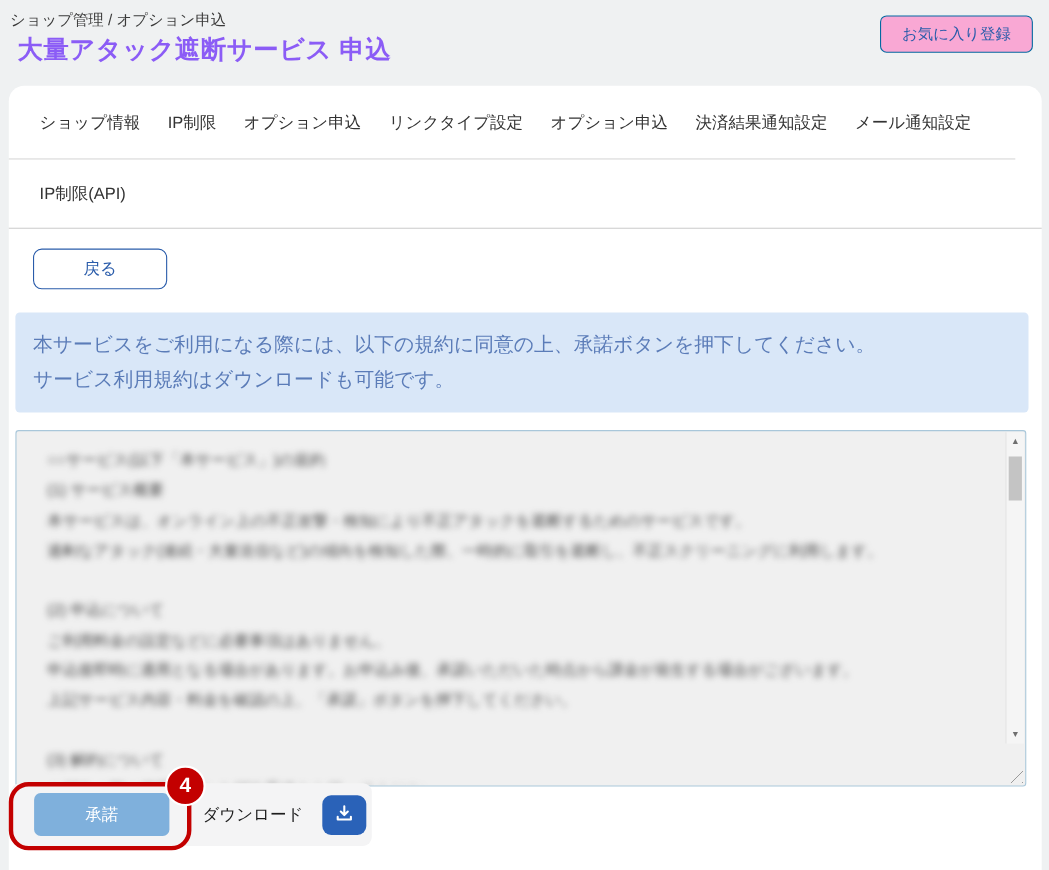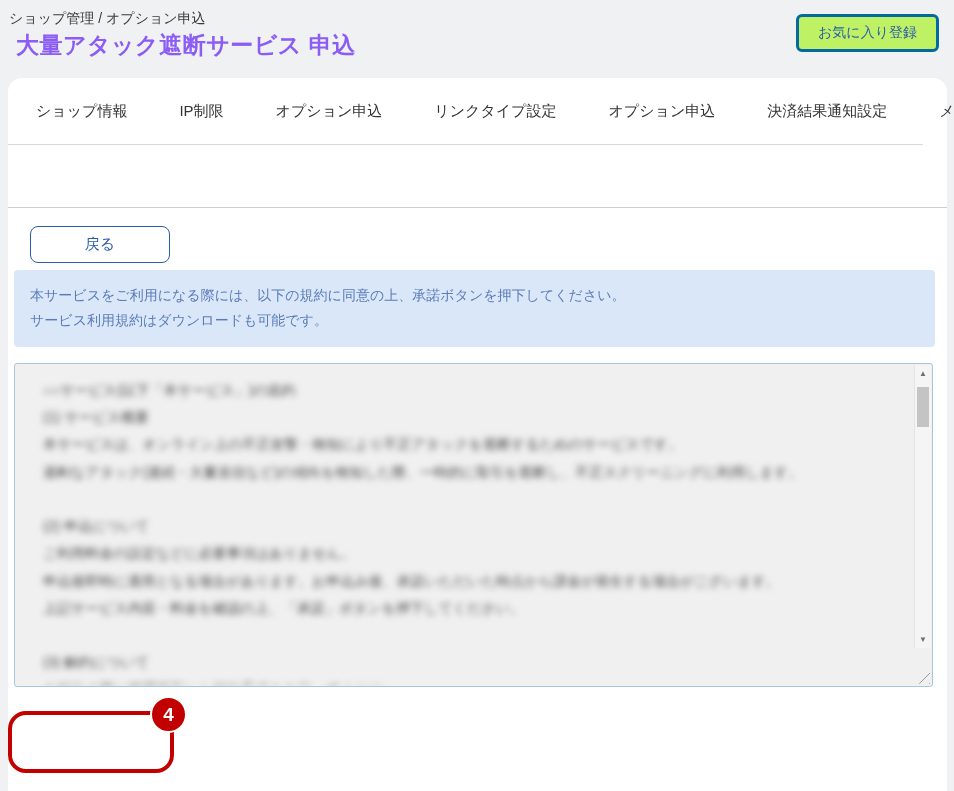--- a/index.html
+++ b/index.html
@@ -11,63 +11,63 @@
     overflow: hidden;
     color: #222;
   }
 
   
   .page-header { position: absolute; top: 0; left: 0; right: 0; height: 88px; }
   .breadcrumb { position: absolute; top: 10px; left: 9px; font-size: 14px; color: #3a3a3a; }
   .page-title { position: absolute; top: 30px; left: 16px; font-size: 23px; font-weight: bold; color: #8b5cf6; letter-spacing: 0.5px; }
   .fav-btn {
     position: absolute; top: 14px; right: 15px;
-    background: #bef264; border: 3px solid #0369a1; border-radius: 6px;
+    background: #f9a8d4; border: 1px solid #0369a1; border-radius: 6px;
     color: #2a5caa; font-size: 14px; padding: 7px 19px; cursor: pointer;
     font-family: inherit;
   }
 
   
   .card {
     position: absolute; top: 78px; left: 8px; right: 7px; bottom: 0;
     background: #ffffff; border-radius: 14px 14px 0 0;
   }
 
   
   .tabs-primary {
     display: flex; align-items: center; height: 66px;
-    padding-left: 28px; gap: 52px;
+    padding-left: 28px; gap: 25px;
   }
   .tab { font-size: 15px; color: #333; cursor: pointer; white-space: nowrap; }
   .divider1 { height: 1px; background: #d8d8d8; margin-right: 24px; }
 
   
   .tabs-secondary { display: flex; align-items: stretch; height: 62px; padding-left: 14px; position: relative; }
   .tab2 {
     display: flex; align-items: center; padding: 0 14px;
     font-size: 15px; color: #333; cursor: pointer; position: relative; white-space: nowrap;
   }
   .tab2.active { color: #2f6eb5; }
   .tab2.active .underline {
     position: absolute; left: 0; right: 0; bottom: 0; height: 5px; border-radius: 3px;
     background: linear-gradient(to right, #1c4e9e, #8ec6ea);
   }
   .divider2 { height: 1px; background: #cfcfcf; }
 
   
   .back-btn {
-    display: block; margin: 18px 0 0 22px; width: 140px; height: 37px;
+    display: block; margin: 18px 0 0 22px; width: 122px; height: 37px;
     background: #fff; border: 1px solid #2a5caa; border-radius: 8px;
     color: #2a5caa; font-size: 15px; cursor: pointer; font-family: inherit;
   }
 
   
   .notice {
-    margin: 7px 12px 0 6px; background: #d9e7f8; border-radius: 4px;
-    padding: 13px 16px 14px 16px; color: #5b7cb8; font-size: 14px; line-height: 1.78;
+    margin: 21px 12px 0 6px; background: #d9e7f8; border-radius: 4px;
+    padding: 13px 16px 14px 16px; color: #5b7cb8; font-size: 18px; line-height: 1.78;
   }
 
   
   .terms {
     position: relative; margin: 16px 14px 0 6px; height: 324px;
     background: #f0f0f0; border: 1px solid #a9c7da; border-radius: 3px;
     overflow: hidden;
   }
   .terms-inner {
     position: absolute; top: 0; left: 0; right: 19px; bottom: 0;
@@ -136,20 +136,23 @@
     <div class="tab">IP制限</div>
     <div class="tab">オプション申込</div>
     <div class="tab">リンクタイプ設定</div>
     <div class="tab">オプション申込</div>
     <div class="tab">決済結果通知設定</div>
     <div class="tab">メール通知設定</div>
   </div>
   <div class="divider1"></div>
 
   <div class="tabs-secondary">
+    <div class="tab2">
+      <span>IP制限(API)</span>
+    </div>
   </div>
   <div class="divider2"></div>
 
   <button class="back-btn">戻る</button>
 
   <div class="notice">
     <div>本サービスをご利用になる際には、以下の規約に同意の上、承諾ボタンを押下してください。</div>
     <div>サービス利用規約はダウンロードも可能です。</div>
   </div>
 
@@ -170,17 +173,29 @@
 
     </div>
     <div class="sbar">
       <div class="sbtn up">▲</div>
       <div class="sthumb"></div>
       <div class="sbtn down">▼</div>
     </div>
     <div class="grip"></div>
   </div>
 
+  <div class="footer-bar">
+    <button class="accept-btn" disabled="">承諾</button>
+    <span class="dl-label">ダウンロード</span>
+    <button class="dl-btn">
+      <span>
+        <svg width="18" height="17" viewBox="0 0 18 17" fill="none">
+          <path d="M9 2 V9.5 M5.8 6.8 L9 10 L12.2 6.8" stroke="#ffffff" stroke-width="1.9" stroke-linecap="round" stroke-linejoin="round"></path>
+          <path d="M3 11.5 V14 H15 V11.5" stroke="#ffffff" stroke-width="1.9" stroke-linecap="round" stroke-linejoin="round"></path>
+        </svg>
+      </span>
+    </button>
+  </div>
 
 </div>
 
 <div class="anno-rect"></div>
 <div class="anno-badge">4</div>
 
 </body></html>

